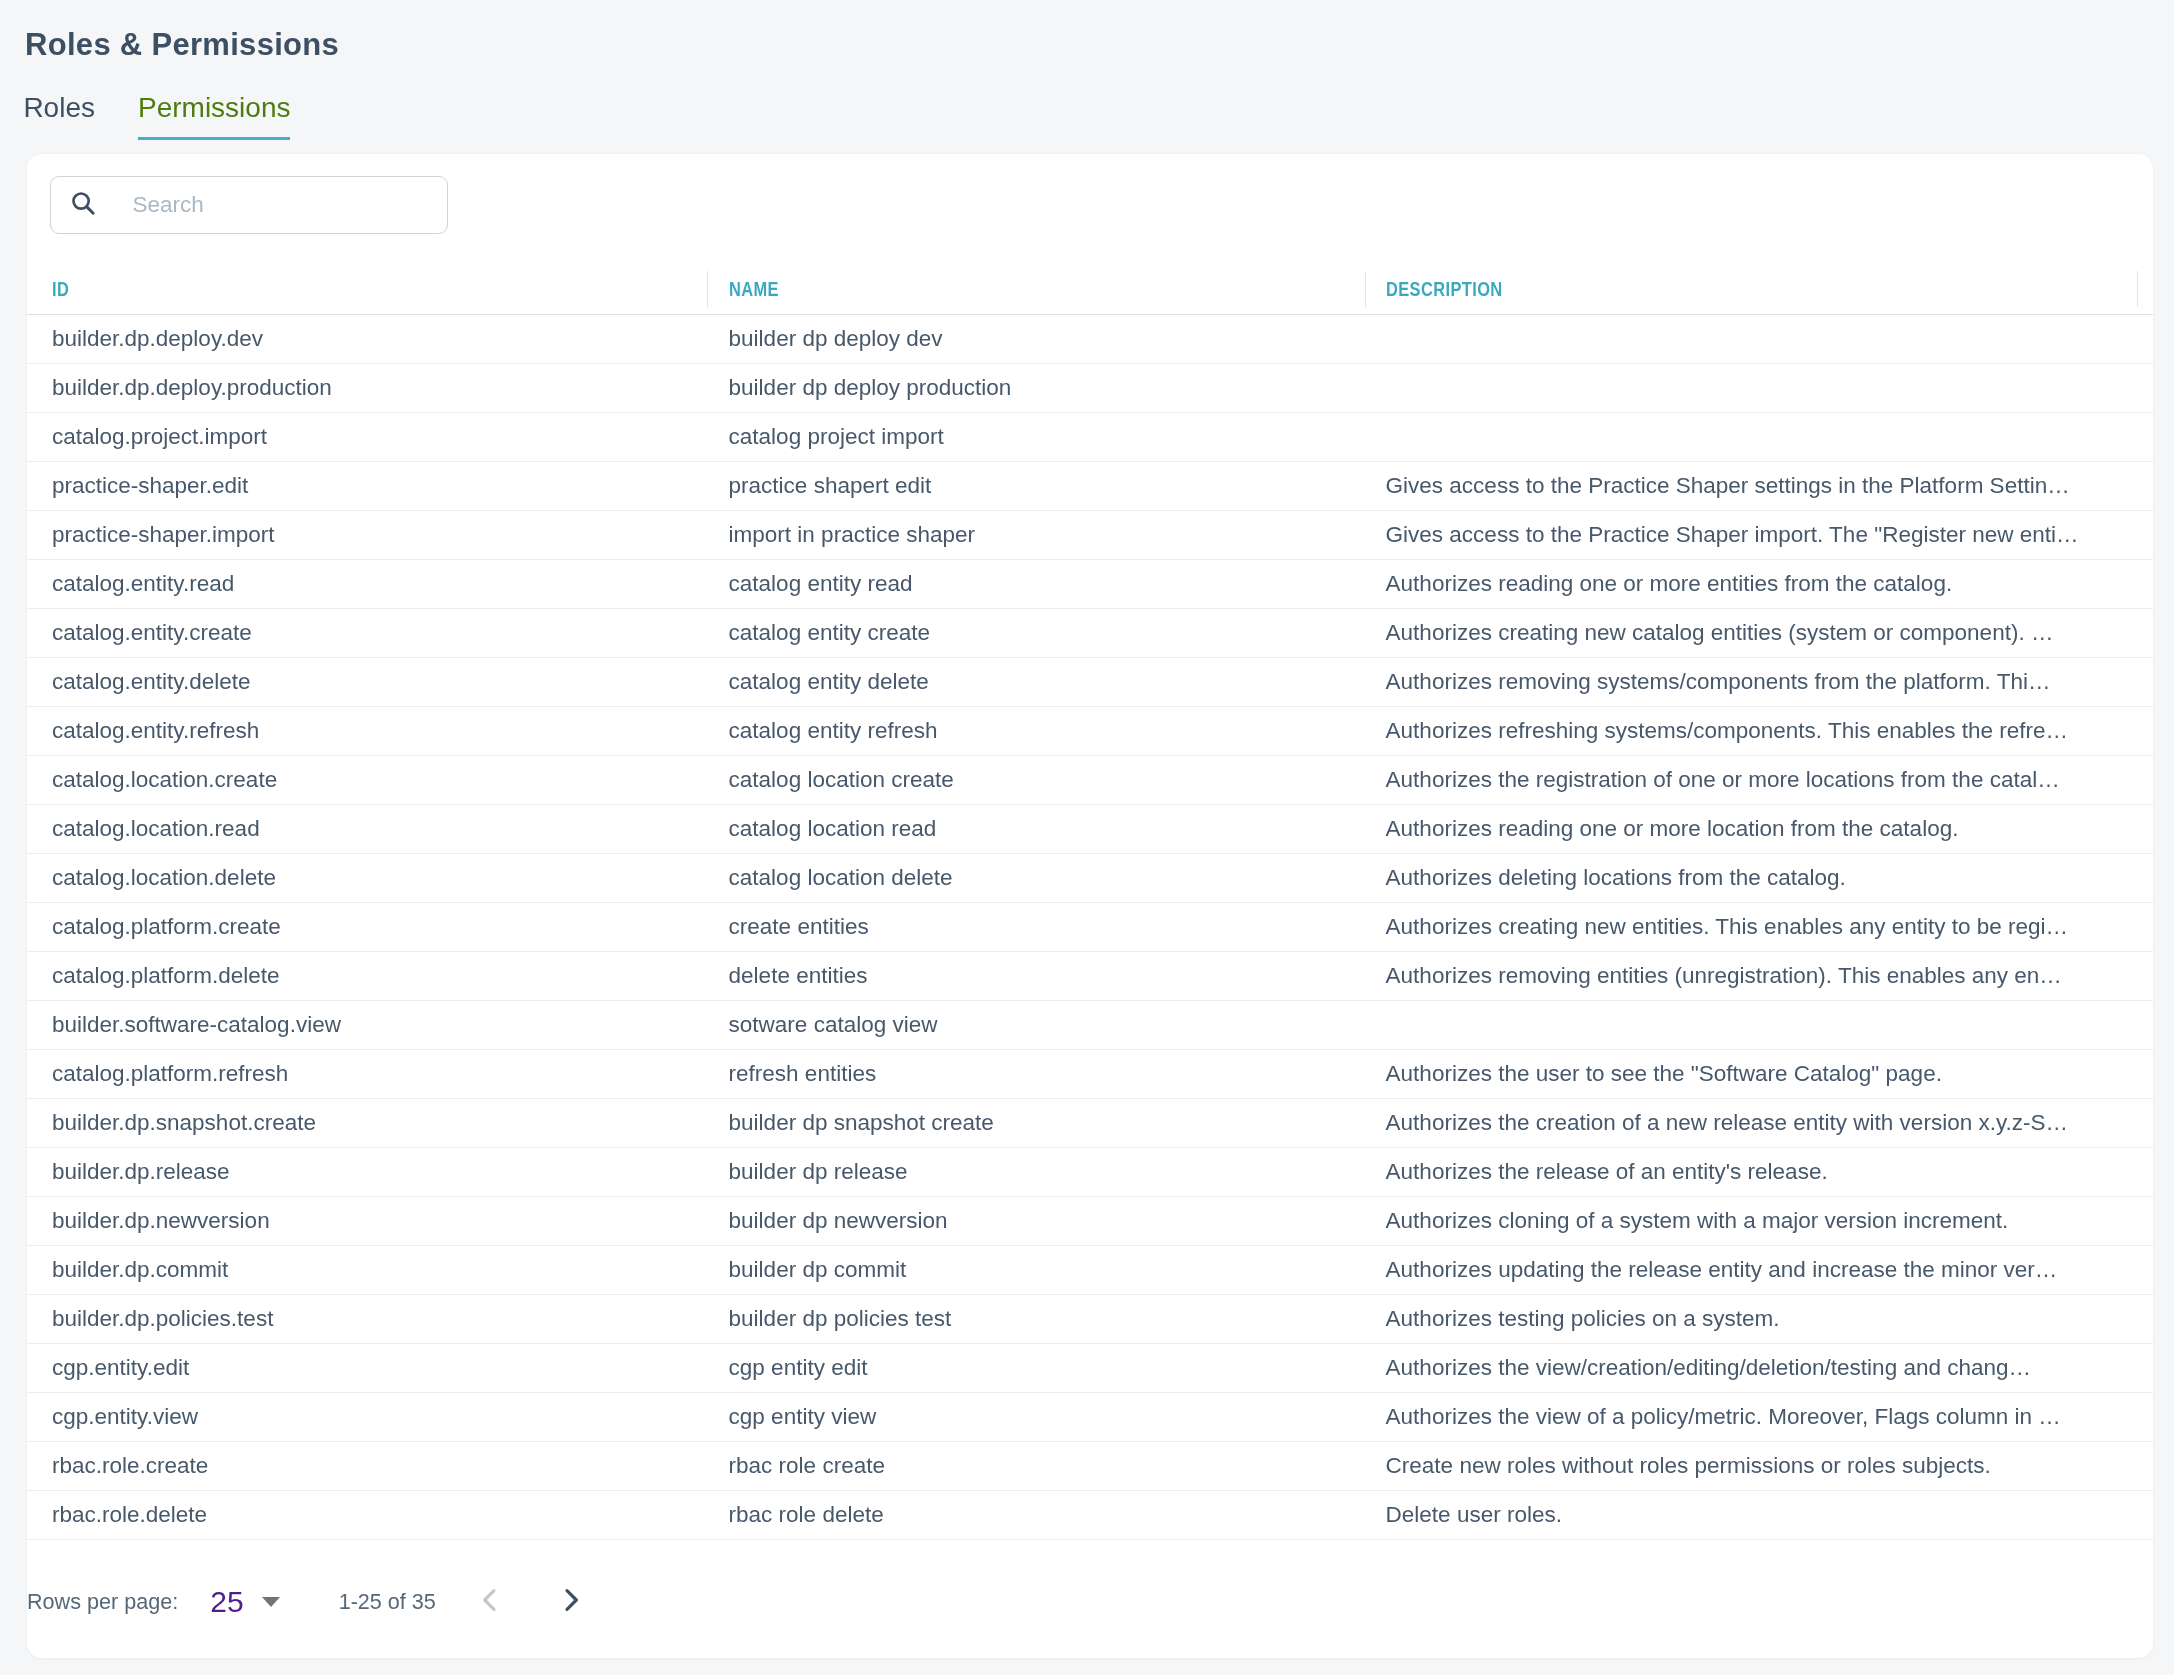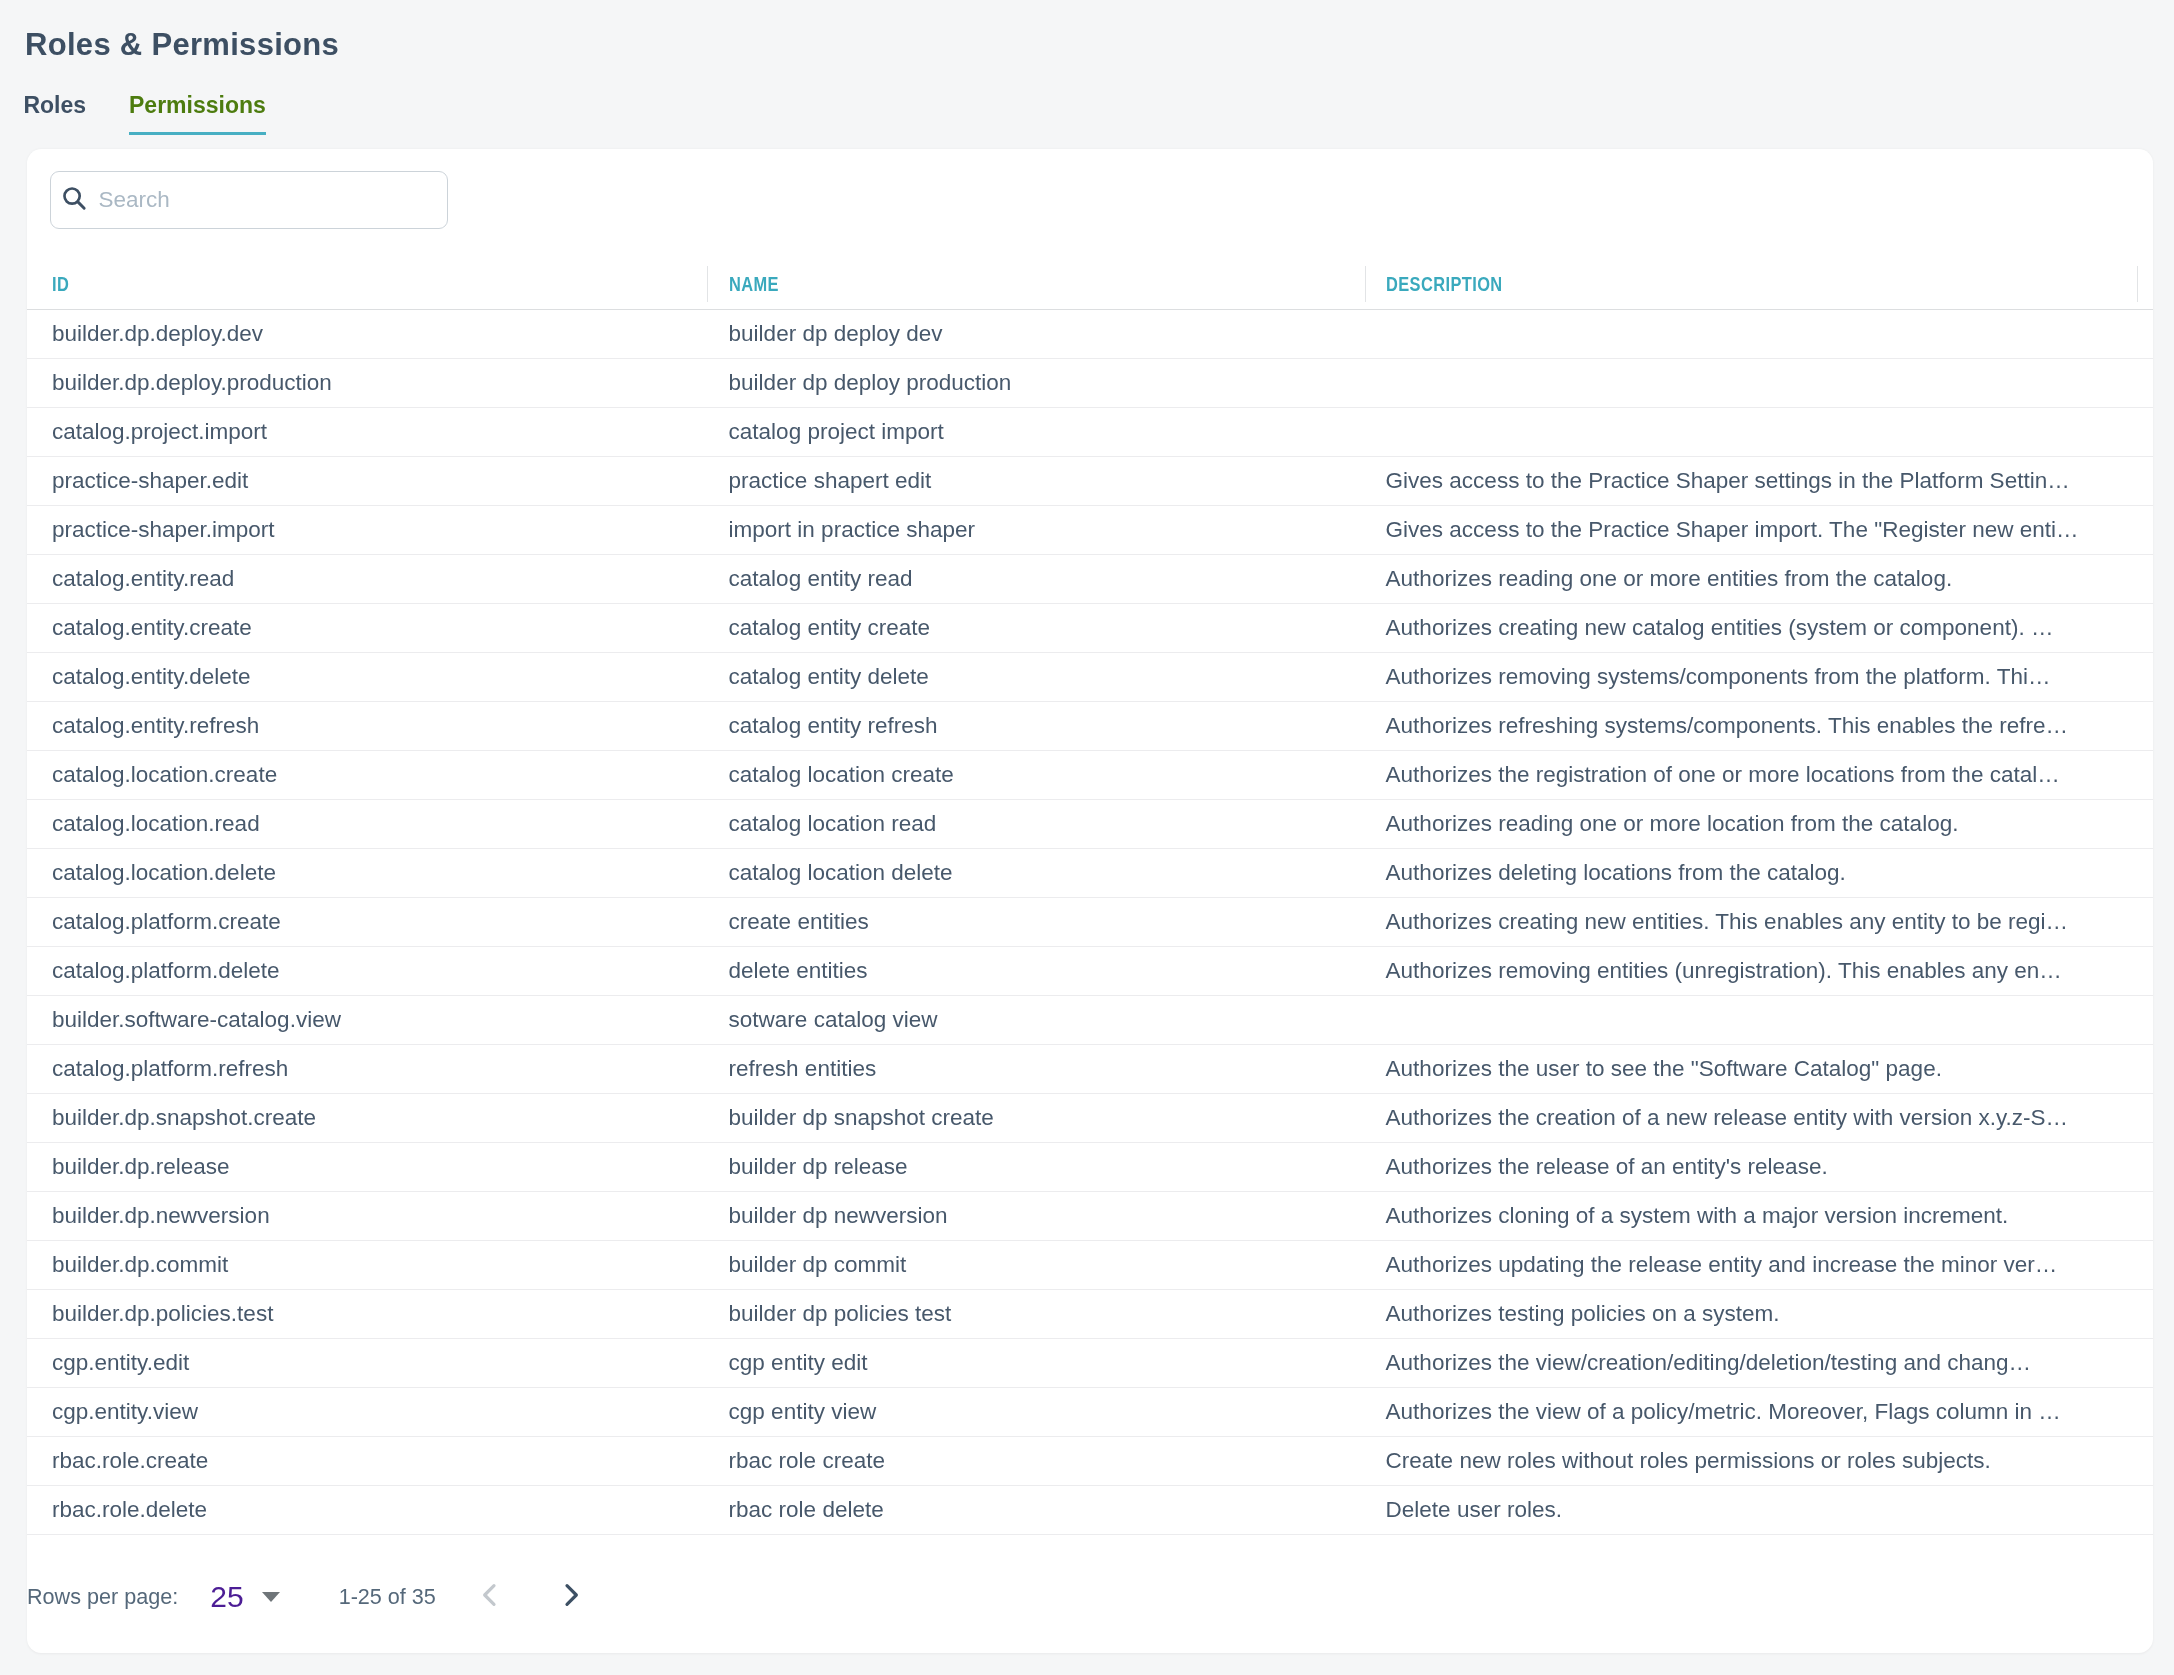--- a/index.html
+++ b/index.html
@@ -9,36 +9,36 @@
     background:#f5f6f7;
     font-family:"Liberation Sans","DejaVu Sans",sans-serif;
     color:#47586b;
   }
   .page-title {
     padding:27px 0 0 25px;
     font-size:31px; font-weight:700; color:#3d4f63; letter-spacing:0.3px;
   }
   .tabs { display:flex; gap:43px; margin:29px 0 0 23.4px; align-items:flex-end; }
   .tab {
-    font-size:23px; font-weight:700; color:#3d4f63;
+    font-size:28px; font-weight:400; color:#3d4f63;
     padding-bottom:12.6px; border-bottom:3.6px solid transparent; cursor:pointer;
   }
   .tab.active { color:#4d7c0f; border-bottom-color:#47afc3; }
 
   .card {
     margin:14.4px 21.6px 0 27px; height:1504px;
     background:#ffffff; border-radius:14.4px;
     box-shadow:0 0.9px 2.7px rgba(0,0,0,.05);
     display:flex; flex-direction:column; overflow:hidden;
   }
 
   .search-box {
     margin:21.6px 0 0 23.4px; width:398px; height:58px;
     border:1.8px solid #ccd3d9; border-radius:9px;
-    display:flex; align-items:center; gap:7px; padding:0 9px; background:#fff;
+    display:flex; align-items:center; gap:32px; padding:0 18px; background:#fff;
   }
   .search-box svg { flex:0 0 auto; }
   .search-box input {
     border:0; outline:0; flex:1; font-size:22.5px; color:#47586b;
     font-family:inherit; background:transparent;
   }
   .search-box input::placeholder { color:#aab8c4; }
 
   .thead {
     margin-top:31px; position:relative;

